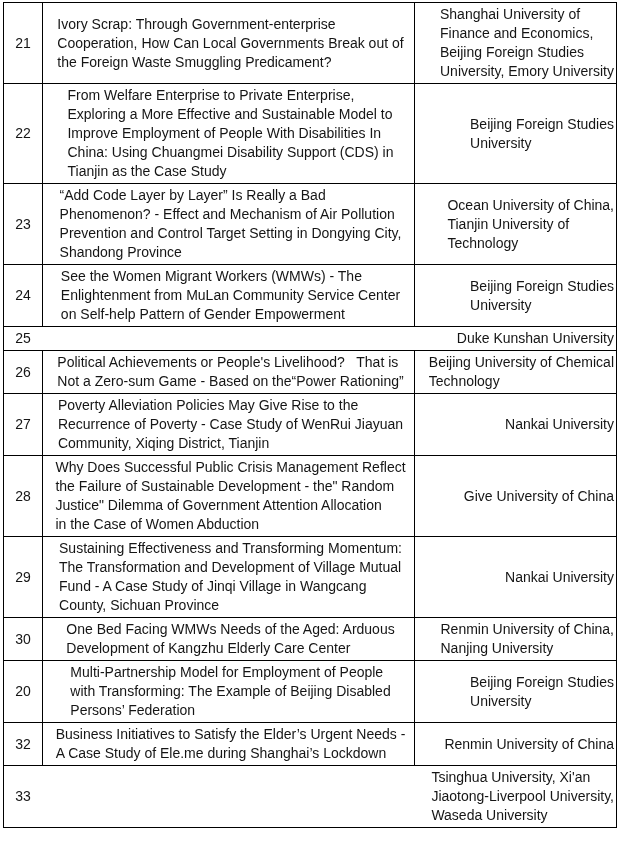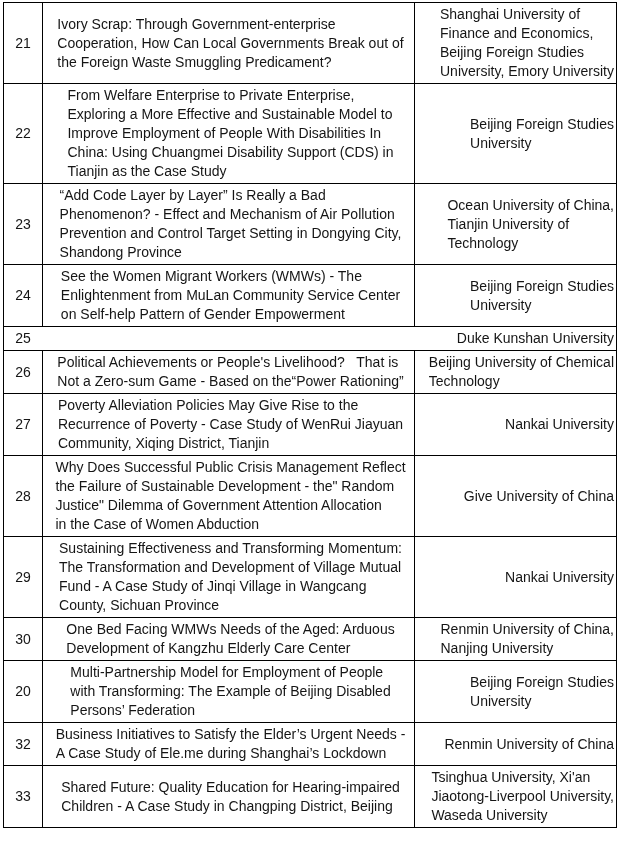--- a/index.html
+++ b/index.html
@@ -227,24 +227,20 @@
     </div>
     <div class="cell uni">
       <span class="t">Renmin University of China</span>
     </div>
   </div>
 
   <div class="row">
     <div class="cell num">
       <span class="t">33</span>
     </div>
-    <div class="cell title">
-      <span class="t">Shared Future: Quality Education for Hearing-impaired
-Children - A Case Study in Changping District, Beijing</span>
-    </div>
     <div class="cell uni">
       <span class="t">Tsinghua University, Xi'an
 Jiaotong-Liverpool University,
 Waseda University</span>
     </div>
   </div>
 </div>
 </div>
 
 </body></html>

